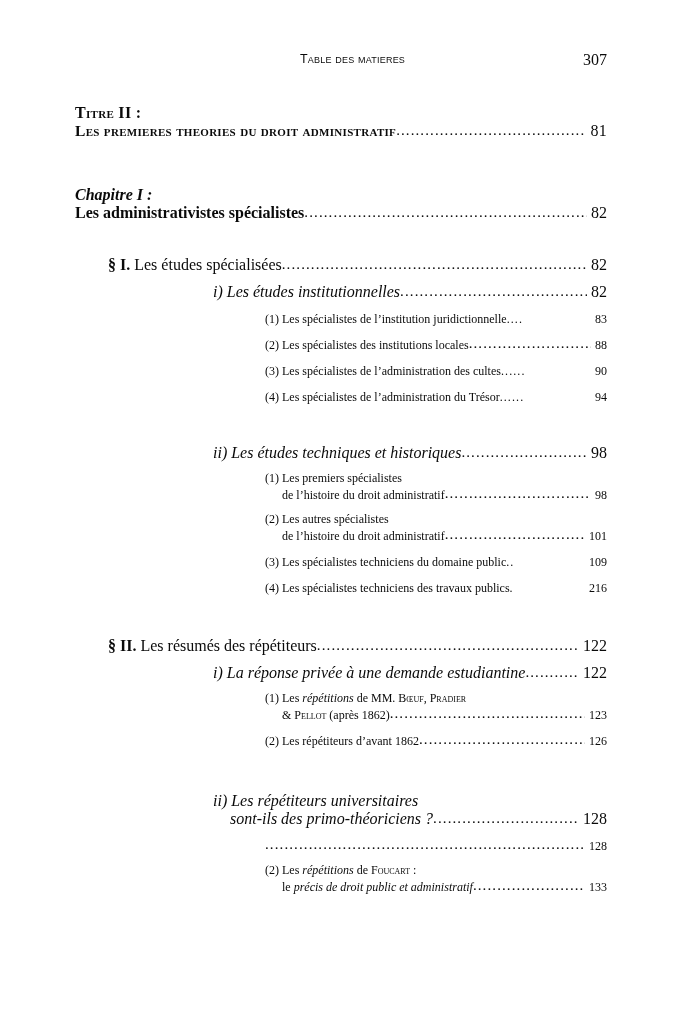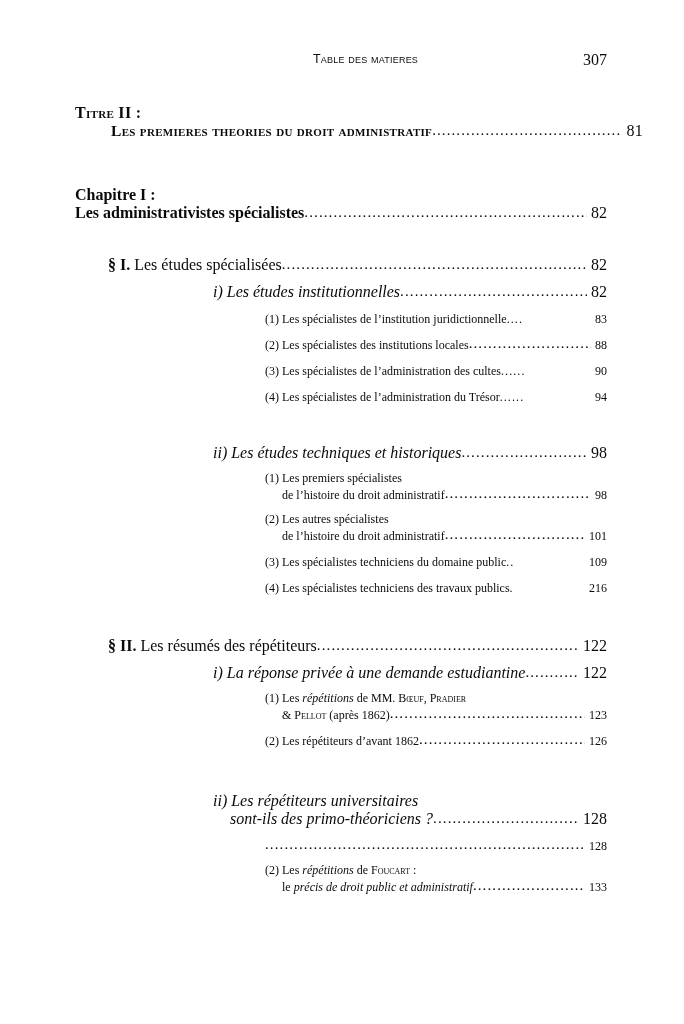--- a/index.html
+++ b/index.html
@@ -26,21 +26,21 @@
   
   .running-head {
     position: absolute;
     left: 75px;
     top: 52px;
     width: 532px;
     height: 20px;
   }
   .running-head-title {
     position: absolute;
-    left: 238px;
+    left: 225px;
     top: 0;
     font-family: "Liberation Sans", "DejaVu Sans", sans-serif;
     font-size: 12.5px;
     font-variant: small-caps;
     letter-spacing: 0.2px;
     white-space: nowrap;
   }
   .running-head-folio {
     position: absolute;
     right: 0;
@@ -99,30 +99,31 @@
     font-variant: small-caps;
     letter-spacing: 0.3px;
     margin-bottom: 0;
   }
   .blk-title .head-line {
     display: block;
     font-weight: bold;
     font-variant: small-caps;
     font-size: 16px;
   }
-  .blk-title .line { font-size: 15.5px; margin-left: 36px; }
+  .blk-title .line { font-size: 15.5px; }
   .blk-title .folio { font-size: 16px; font-weight: normal; font-variant: normal; }
   .blk-title .leader { font-size: 15px; font-weight: normal; }
 
   .blk-chapter {
     font-size: 16px;
   }
   .blk-chapter .head-line {
     display: block;
     font-weight: bold;
+    font-style: italic;
   }
   .blk-chapter .folio { font-size: 16px; font-weight: normal; }
   .blk-chapter .leader { font-size: 15px; font-weight: normal; }
 
   
   .lvl-para {
     margin-left: 33px;
     width: 499px;
     font-size: 16px;
   }

